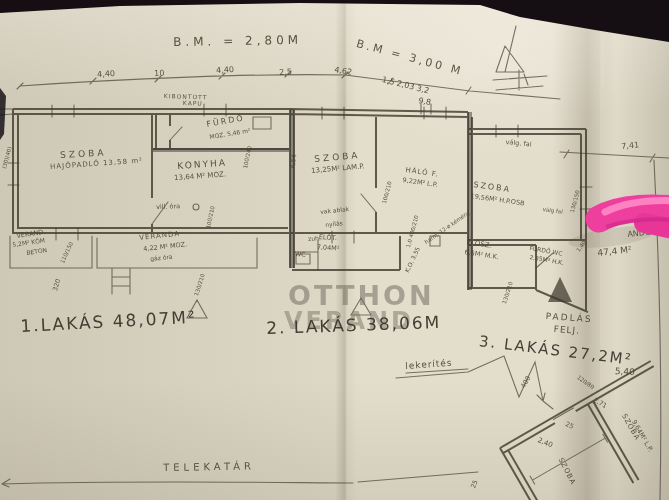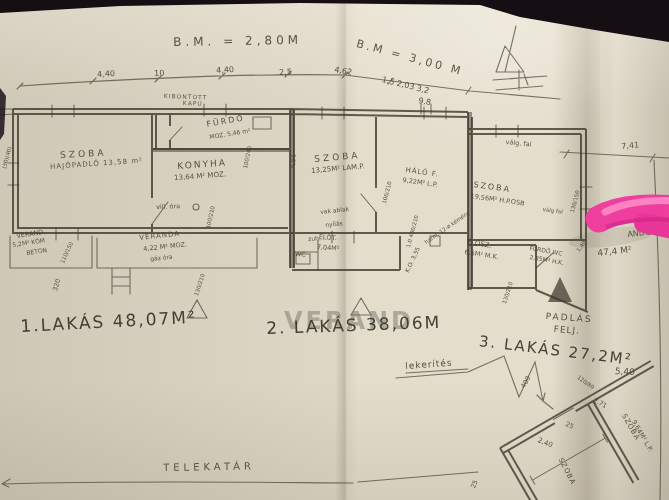--- a/index.html
+++ b/index.html
@@ -89,20 +89,21 @@
         <path d="M500,448 H674 M500,454 H560 M584,454 H674
                  M500,448 V545 M506,454 V545
                  M598,454 V545 M604,454 V545"></path>
       </g>
       <g stroke="#4a4537" stroke-width="1.1" fill="none" opacity="0.72">
         <path d="M560,450 H584 M512,492 H596 M512,487 V497 M596,487 V497"></path>
       </g>
     </g>
   </svg>
 
+  <div class="wm" style="left:288px;top:282px;font-size:27px;letter-spacing:3px;color:rgba(115,112,98,.55);">OTTHON</div>
   <div class="wm" style="left:284px;top:309px;font-size:24px;letter-spacing:3px;color:rgba(120,117,103,.5);">VERAND</div>
 
   <span class="an" style="left:173px;top:36px;font-size:12px;letter-spacing:4px;transform:rotate(-1deg);">B.M. = 2,80M</span>
   <span class="an" style="left:358px;top:38px;font-size:11px;letter-spacing:3px;transform:rotate(15deg);">B.M = 3,00 M</span>
   <span class="an" style="left:164px;top:93px;font-size:6px;letter-spacing:1px;transform:rotate(2deg);">KIBONTOTT</span>
   <span class="an" style="left:183px;top:100px;font-size:6px;letter-spacing:1px;transform:rotate(2deg);">KAPU</span>
 
   <span class="an" style="left:97px;top:71px;font-size:8px;transform:rotate(-3deg);">4,40</span>
   <span class="an" style="left:154px;top:70px;font-size:8px;transform:rotate(-3deg);">10</span>
   <span class="an" style="left:216px;top:67px;font-size:8px;transform:rotate(-3deg);">4,40</span>

